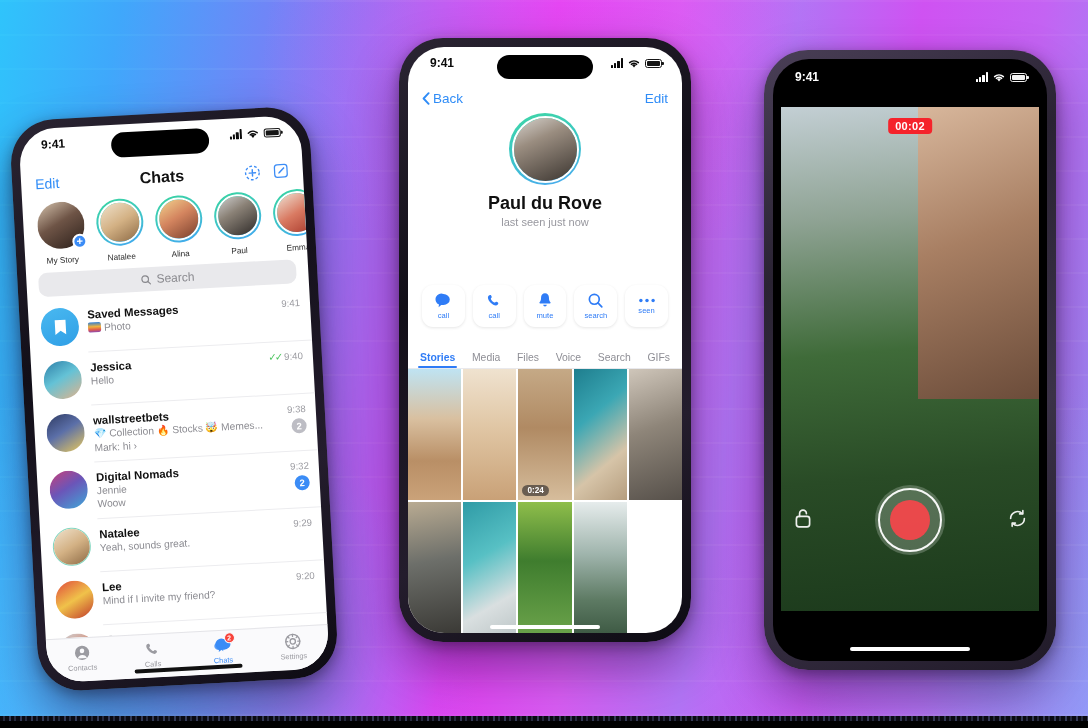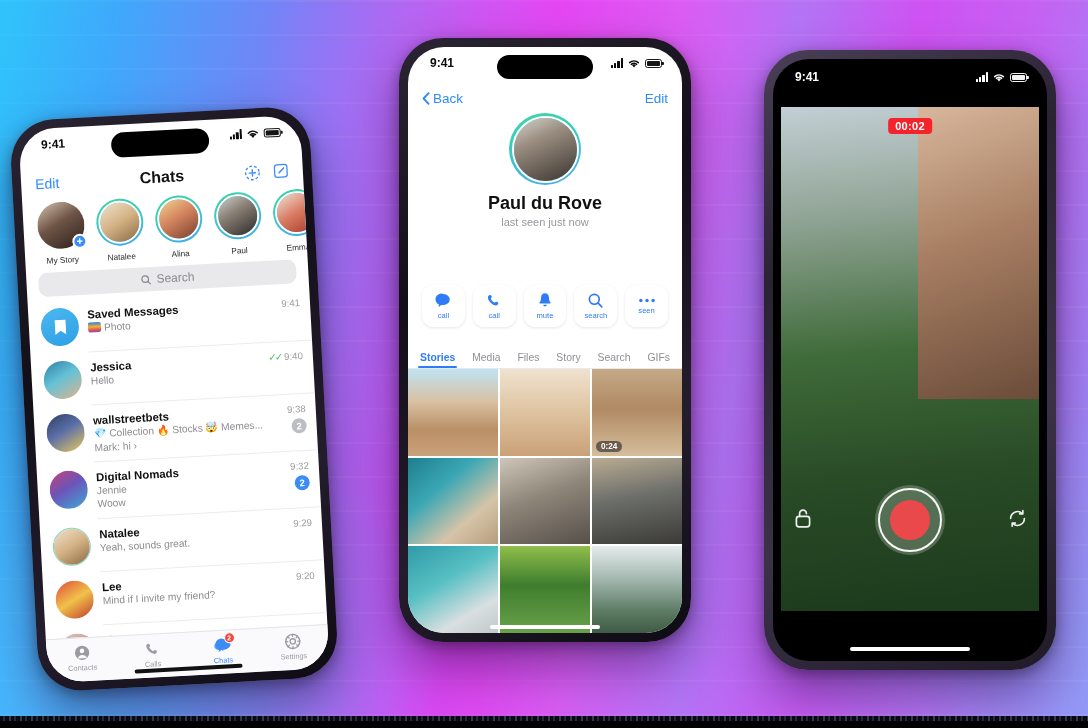--- a/index.html
+++ b/index.html
@@ -218,21 +218,21 @@
   }
   .p2-tab { font-size:10.4px; color:#8e8e95; position:relative; padding-bottom:5px; }
   .p2-tab.active { color:#2f7cf6; font-weight:700; }
   .p2-tab.active::after {
     content:""; position:absolute; left:-2px; right:-2px; bottom:0; height:2.4px;
     background:#2f7cf6; border-radius:2px;
   }
 
   .grid {
     position:absolute; top:322px; left:0; right:0; bottom:0; z-index:10;
-    display:grid; grid-template-columns:repeat(3,1fr); gap:2px;
+    display:grid; grid-template-columns:repeat(5,1fr); gap:2px;
   }
   .cell { position:relative; overflow:hidden; background:#cfcfd4; }
   .cell .dur {
     position:absolute; left:4px; bottom:4px; padding:1px 5px; border-radius:7px;
     background:rgba(20,20,25,.55); color:#fff; font-size:8.2px; font-weight:600;
   }
 
   
   #phone3 {
     width: 292px; height: 620px;
@@ -627,21 +627,21 @@
             <circle cx="16.8" cy="3.5" r="1.9" fill="#2f7cf6"></circle>
           </svg>
           <span class="al">seen</span>
         </div>
       </div>
 
       <div class="p2-tabs">
         <span class="p2-tab active">Stories</span>
         <span class="p2-tab">Media</span>
         <span class="p2-tab">Files</span>
-        <span class="p2-tab">Story</span>
+        <span class="p2-tab">Voice</span>
         <span class="p2-tab">Search</span>
         <span class="p2-tab">GIFs</span>
       </div>
 
       <div class="grid">
         <div class="cell">
             <div class="ph ph-desert1"></div>
           </div>
         <div class="cell">
             <div class="ph ph-desert2"></div>

